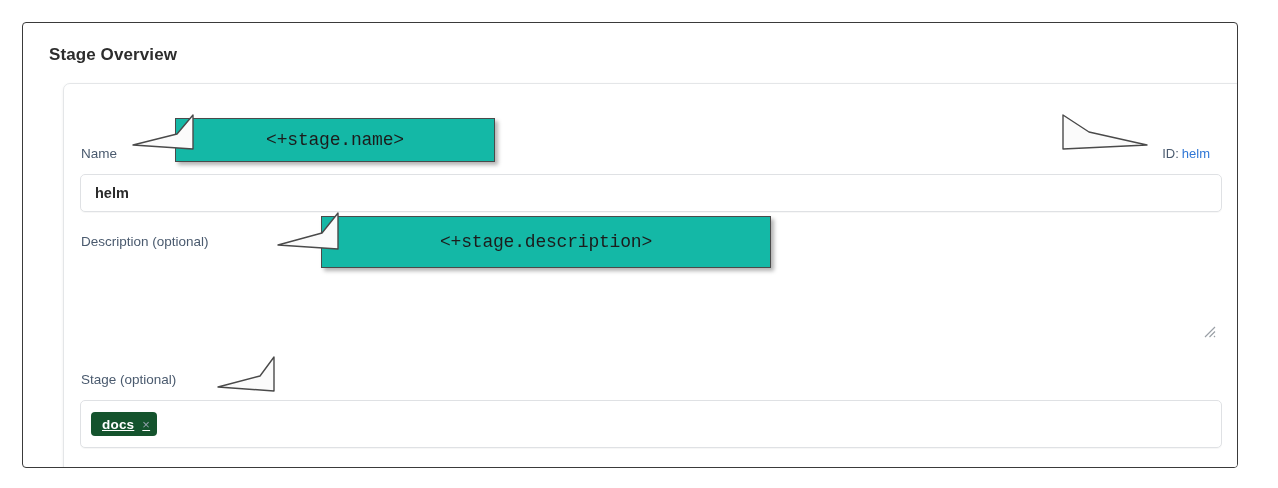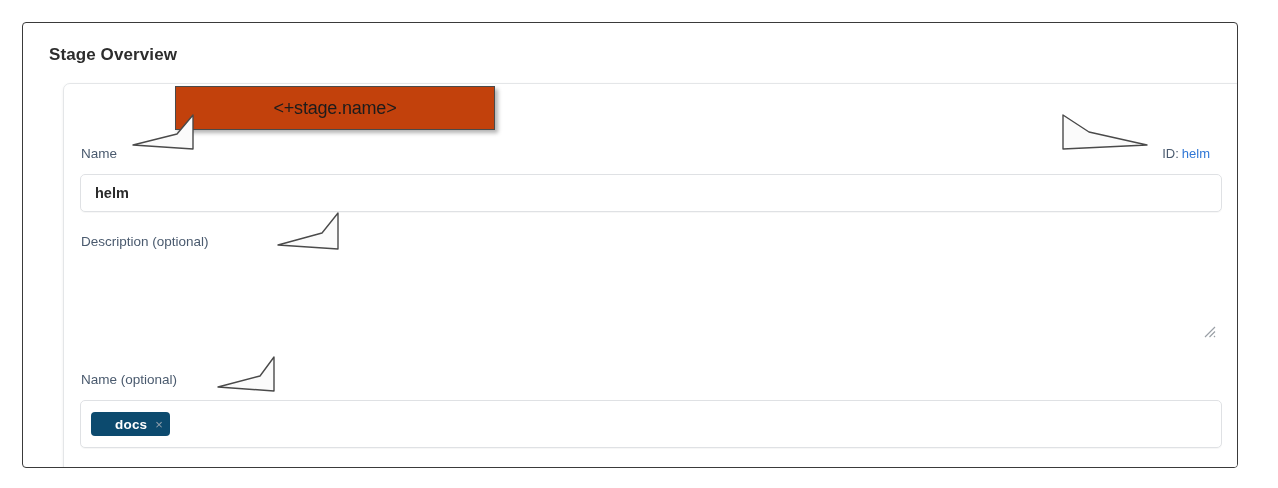--- a/index.html
+++ b/index.html
@@ -124,53 +124,55 @@
     color: #2f77d6;
     margin-left: 3px;
   }
 
   
   .tag-chip {
     display: inline-flex;
     align-items: center;
     margin-left: 10px;
     height: 24px;
-    padding: 0 7px 0 24px;
-    background: #0c4a6e;
+    padding: 0 7px 0 11px;
+    background: #14532d;
     border-radius: 4px;
     color: #ffffff;
     font-size: 13.5px;
     font-weight: bold;
     letter-spacing: 0.2px;
+    text-decoration: underline;
   }
   .tag-chip .tag-remove {
     margin-left: 8px;
     color: #93a0ac;
     font-size: 13px;
     font-weight: normal;
     cursor: pointer;
     line-height: 1;
   }
 
   
   .callout {
     position: absolute;
     box-sizing: border-box;
-    background: #c2410c;
+    background: #14b8a6;
     border: 1.5px solid #4a4a4a;
     box-shadow: 3px 3px 4px rgba(0,0,0,0.30);
     display: flex;
     align-items: center;
     justify-content: center;
-    font-family: Liberation Sans, sans-serif;
+    font-family: Liberation Mono, monospace;
     font-size: 18px;
     color: #1c1c1c;
     letter-spacing: -0.2px;
     z-index: 20;
     white-space: nowrap;
+    margin-top: 32px;
   }
 
   .callout-tail {
     position: absolute;
     z-index: 21;
     overflow: visible;
     pointer-events: none;
   }
 
   
@@ -209,21 +211,21 @@
 
     <div id="stage-id">
       <span>ID:</span><span class="id-value">helm</span>
     </div>
 
     <div class="field-label" id="description-label">Description (optional)</div>
     <svg id="resize-grip" viewBox="0 0 13 13">
       <path d="M12 2 L2 12 M12 6.5 L6.5 12 M12 11 L11 12" stroke="#9aa0a6" stroke-width="1.2" fill="none"></path>
     </svg>
 
-    <div class="field-label" id="tags-label">Name (optional)</div>
+    <div class="field-label" id="tags-label">Stage (optional)</div>
     <div class="form-control" id="tags-field">
       <span class="tag-chip">
         <span>docs</span>
         <span class="tag-remove">×</span>
       </span>
     </div>
 
   </div>
 
   <svg class="callout-tail" id="tail-name" viewBox="0 0 60 34" preserveAspectRatio="none">
@@ -231,18 +233,19 @@
   </svg>
   <div class="callout" id="callout-name">&lt;+stage.name&gt;</div>
 
   <svg class="callout-tail" id="tail-identifier" viewBox="0 0 84 34" preserveAspectRatio="none">
     <polygon points="0,0 0,34 84,30 26,17" fill="#fbfbfb" stroke="#4a4a4a" stroke-width="1.4" stroke-linejoin="round"></polygon>
   </svg>
 
   <svg class="callout-tail" id="tail-description" viewBox="0 0 60 36" preserveAspectRatio="none">
     <polygon points="60,0 60,36 0,32 44,20" fill="#fbfbfb" stroke="#4a4a4a" stroke-width="1.4" stroke-linejoin="round"></polygon>
   </svg>
+  <div class="callout" id="callout-description">&lt;+stage.description&gt;</div>
 
   <svg class="callout-tail" id="tail-tags" viewBox="0 0 56 34" preserveAspectRatio="none">
     <polygon points="56,0 56,34 0,30 42,19" fill="#fbfbfb" stroke="#4a4a4a" stroke-width="1.4" stroke-linejoin="round"></polygon>
   </svg>
 
 </div>
 
 </body></html>

